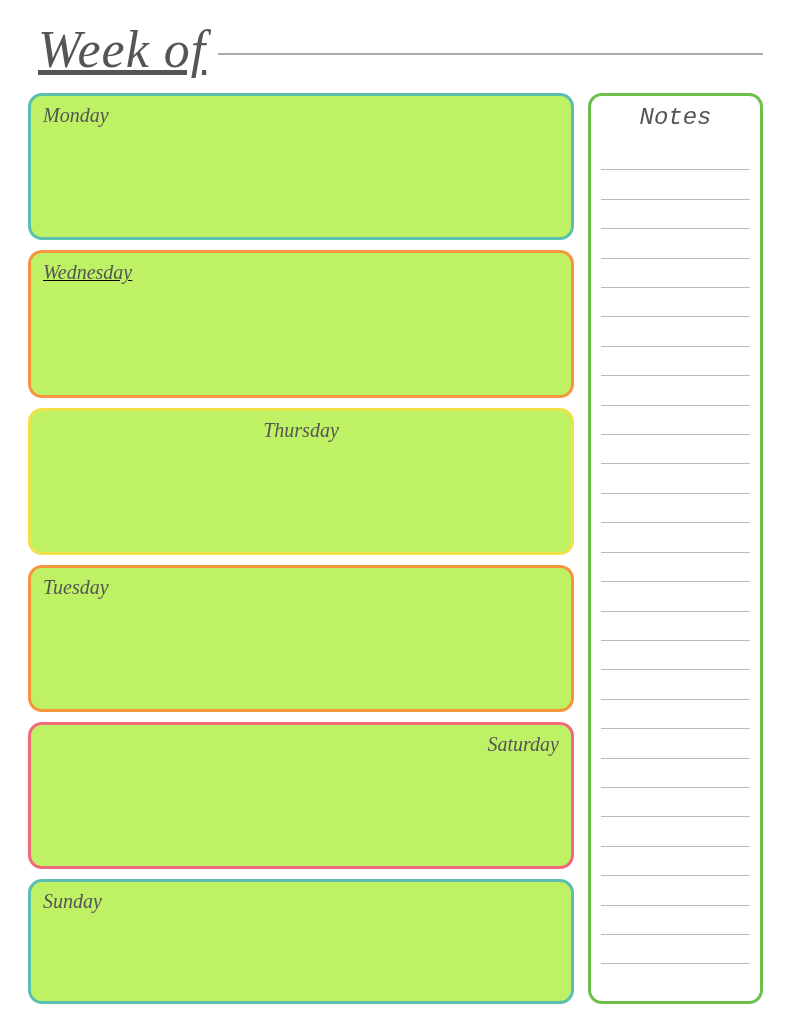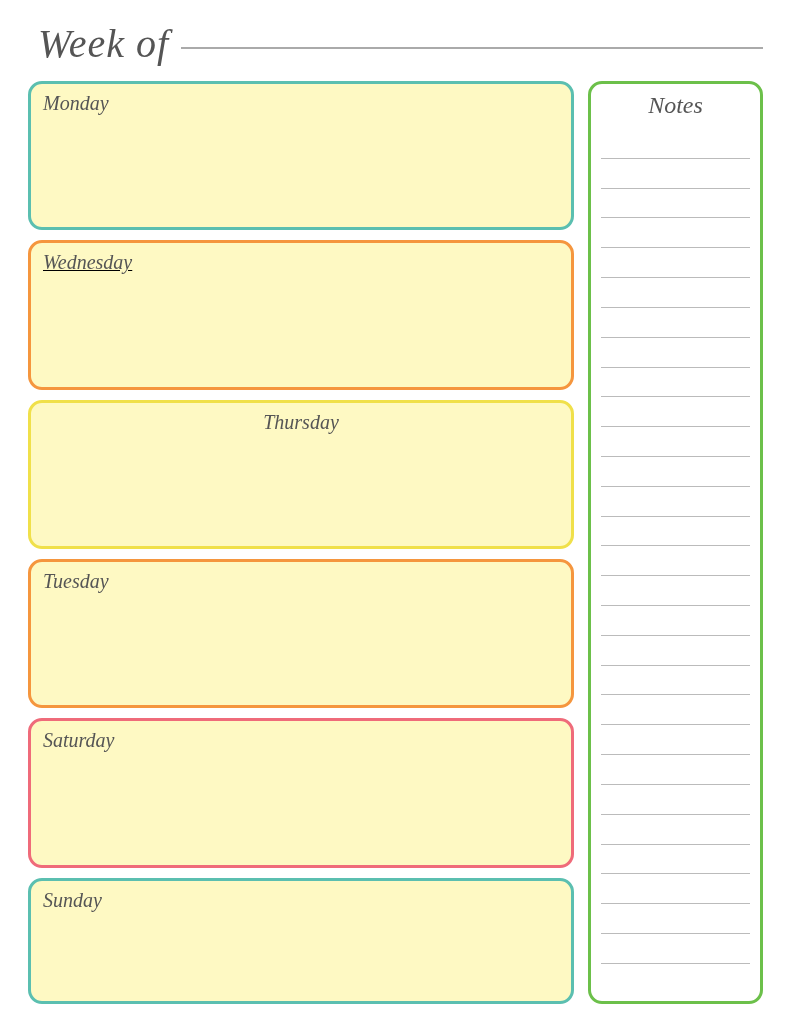--- a/index.html
+++ b/index.html
@@ -22,25 +22,26 @@
     }
 
     .header {
       display: flex;
       align-items: center;
       margin-bottom: 14px;
       padding-left: 10px;
     }
 
     .header-title {
-      font-size: 40px;
+      font-size: 52px;
       font-style: italic;
       color: #555555;
       font-weight: normal;
       letter-spacing: 1px;
+      text-decoration: underline;
     }
 
     .header-line {
       flex: 1;
       height: 2px;
       background: #aaaaaa;
       margin-left: 12px;
       margin-top: 8px;
     }
 
@@ -55,21 +56,21 @@
       display: flex;
       flex-direction: column;
       gap: 10px;
     }
 
     .day-box {
       border-radius: 14px;
       border-width: 3px;
       border-style: solid;
       padding: 8px 12px;
-      background: #fef9c3;
+      background: #bef264;
       position: relative;
     }
 
     .day-box.monday {
       border-color: #5BBFB0;
       flex: 1.1;
     }
     .day-box.tuesday {
       border-color: #EF6B7A;
       flex: 1.1;
@@ -84,20 +85,21 @@
       flex: 1.1;
       text-align: center;
     }
     .day-box.friday {
       border-color: #F5963E;
       flex: 1.1;
     }
     .day-box.saturday {
       border-color: #EF6B7A;
       flex: 1.1;
+      text-align: right;
     }
     .day-box.sunday {
       border-color: #5BBFB0;
       flex: 0.9;
     }
 
     .day-label {
       font-size: 20px;
       font-style: italic;
       color: #555555;
@@ -114,20 +116,21 @@
       flex-direction: column;
       align-items: center;
     }
 
     .notes-title {
       font-size: 24px;
       font-style: italic;
       color: #555555;
       font-weight: normal;
       margin-bottom: 10px;
+      font-family: Liberation Mono, monospace;
     }
 
     .notes-lines {
       width: 100%;
       flex: 1;
       display: flex;
       flex-direction: column;
       justify-content: space-evenly;
     }
 

